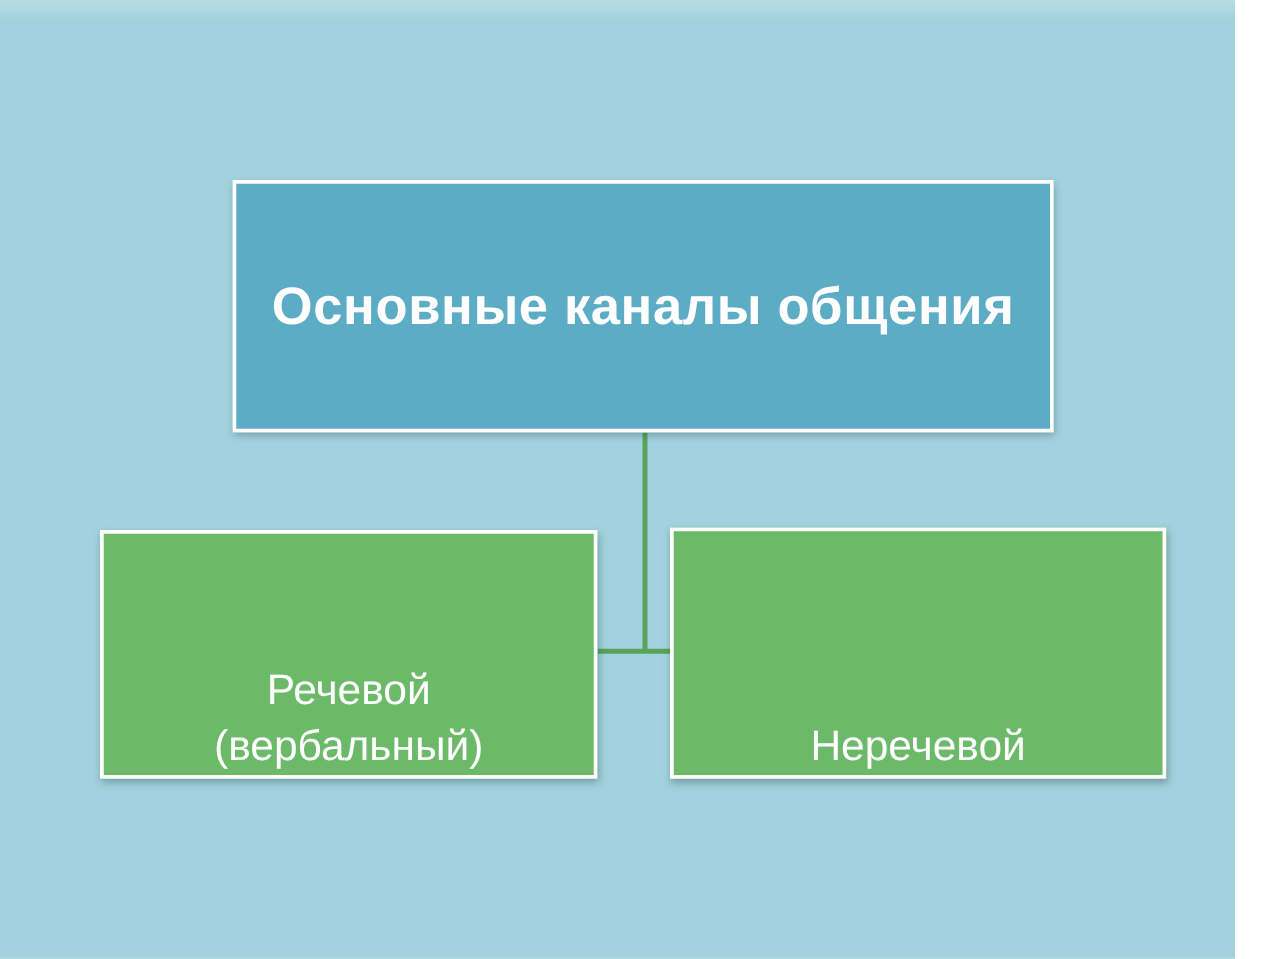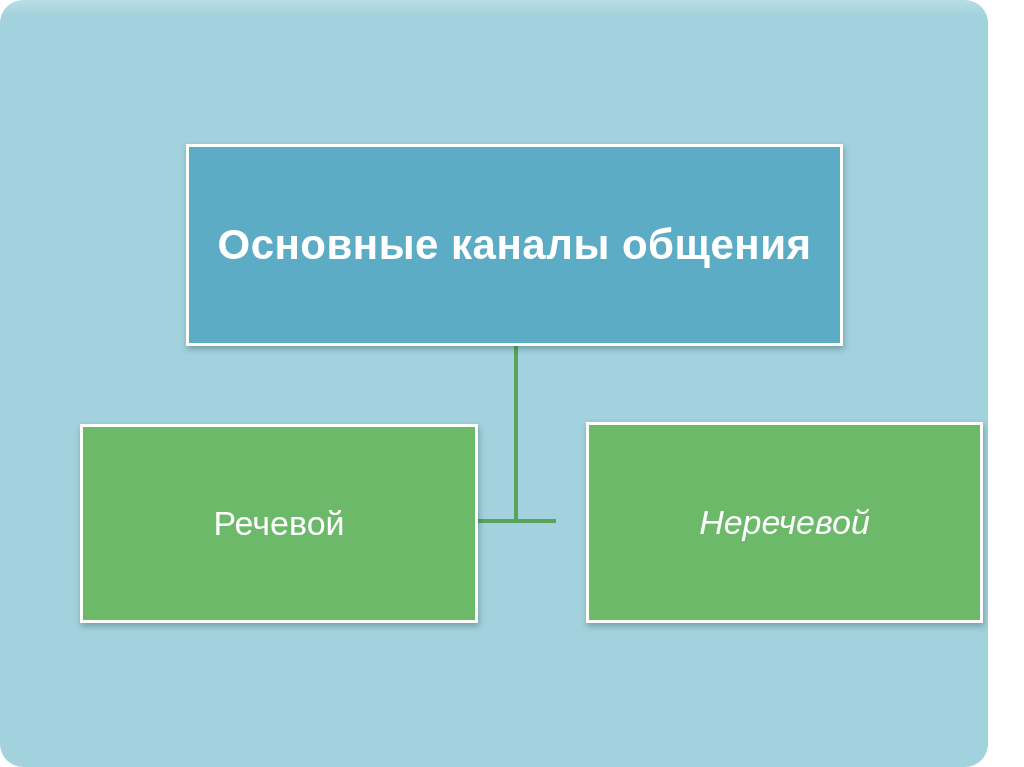--- a/index.html
+++ b/index.html
@@ -13,43 +13,43 @@
     --text:#ffffff;
   }
   html,body{margin:0;padding:0;}
   body{
     width:1024px;height:767px;overflow:hidden;
     font-family:"Liberation Sans","DejaVu Sans",sans-serif;
   }
   .slide{
     position:relative;width:988px;height:767px;
     background:linear-gradient(180deg,var(--background-top) 0px,var(--background) 16px,var(--background) 100%);
-    border-radius:23px;
   }
   .node{
     position:absolute;box-sizing:border-box;
     border:3px solid var(--node-border);
     box-shadow:1px 3px 6px rgba(35,70,80,0.38);
     color:var(--text);
     display:flex;align-items:center;justify-content:center;
     text-align:center;
   }
   .node-root{
     left:186px;top:144px;width:657px;height:202px;
     background:var(--root-fill);
     font-size:42px;font-weight:bold;
     letter-spacing:0.5px;
   }
   .node-child{
     background:var(--child-fill);
     font-size:34px;font-weight:normal;
     line-height:1.32;
+    align-items:flex-end;
   }
   .node-child-left{left:80px;top:424px;width:398px;height:199px;}
-  .node-child-right{left:586px;top:422px;width:397px;height:201px;font-style:italic;}
+  .node-child-right{left:536px;top:422px;width:397px;height:201px;}
   .connector{
     position:absolute;background:var(--connector);
   }
   .connector-vertical{left:514px;top:344px;width:4px;height:178px;}
   .connector-horizontal{left:478px;top:519px;width:78px;height:4px;}
   .node-label{display:block;}
 </style>
 </head>
 <body>
 
@@ -58,20 +58,21 @@
   <div class="connector connector-vertical"></div>
   <div class="connector connector-horizontal"></div>
 
   <div class="node node-root">
     <span class="node-label">Основные каналы общения</span>
   </div>
 
   <div class="node node-child node-child-left">
     <span>
       <span class="node-label">Речевой</span>
+      <span class="node-label">(вербальный)</span>
     </span>
   </div>
 
   <div class="node node-child node-child-right">
     <span>
       <span class="node-label">Неречевой</span>
     </span>
   </div>
 
 </div>

